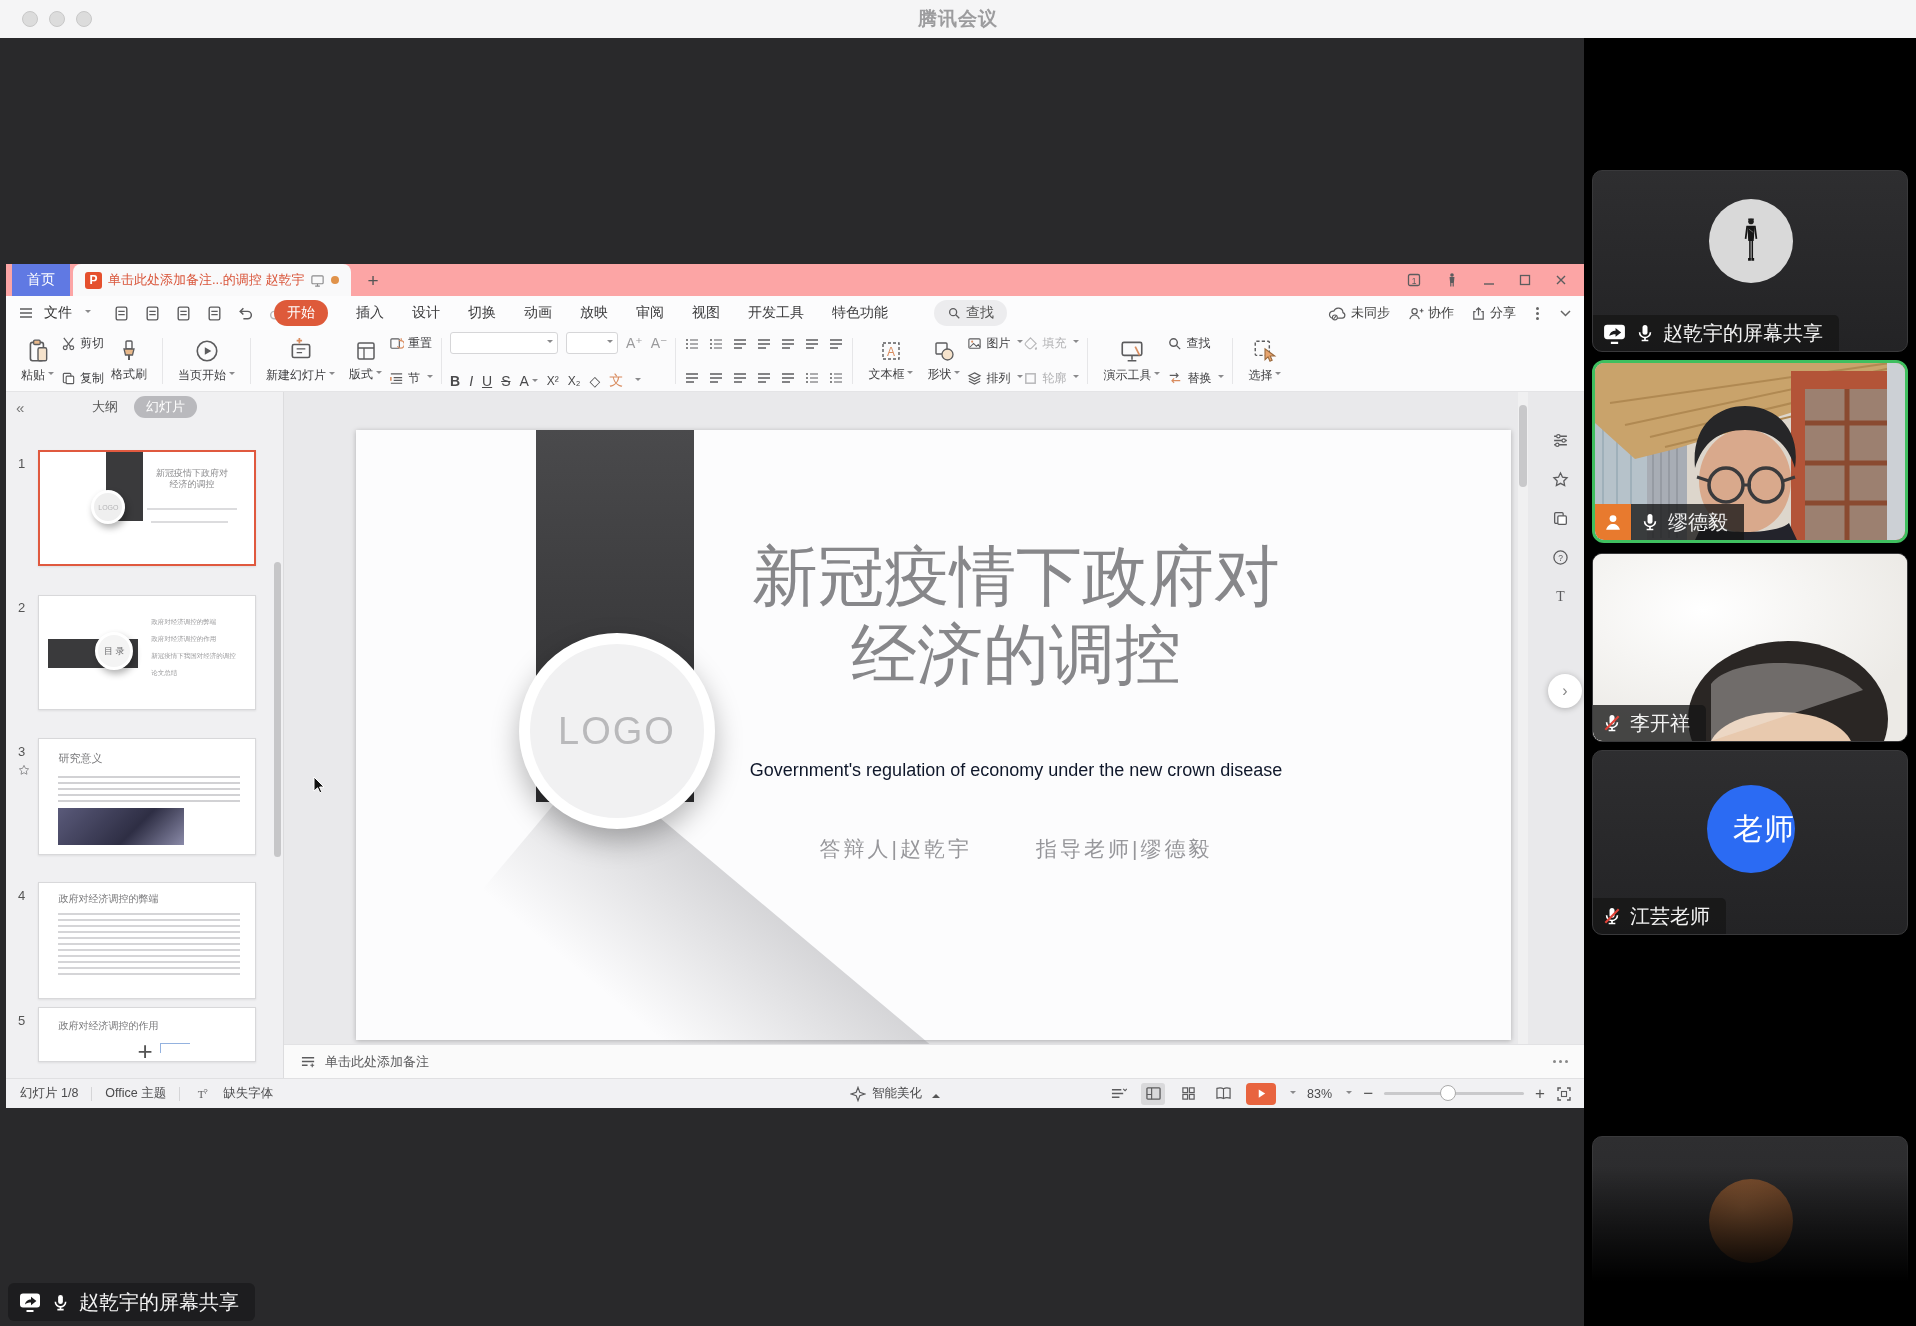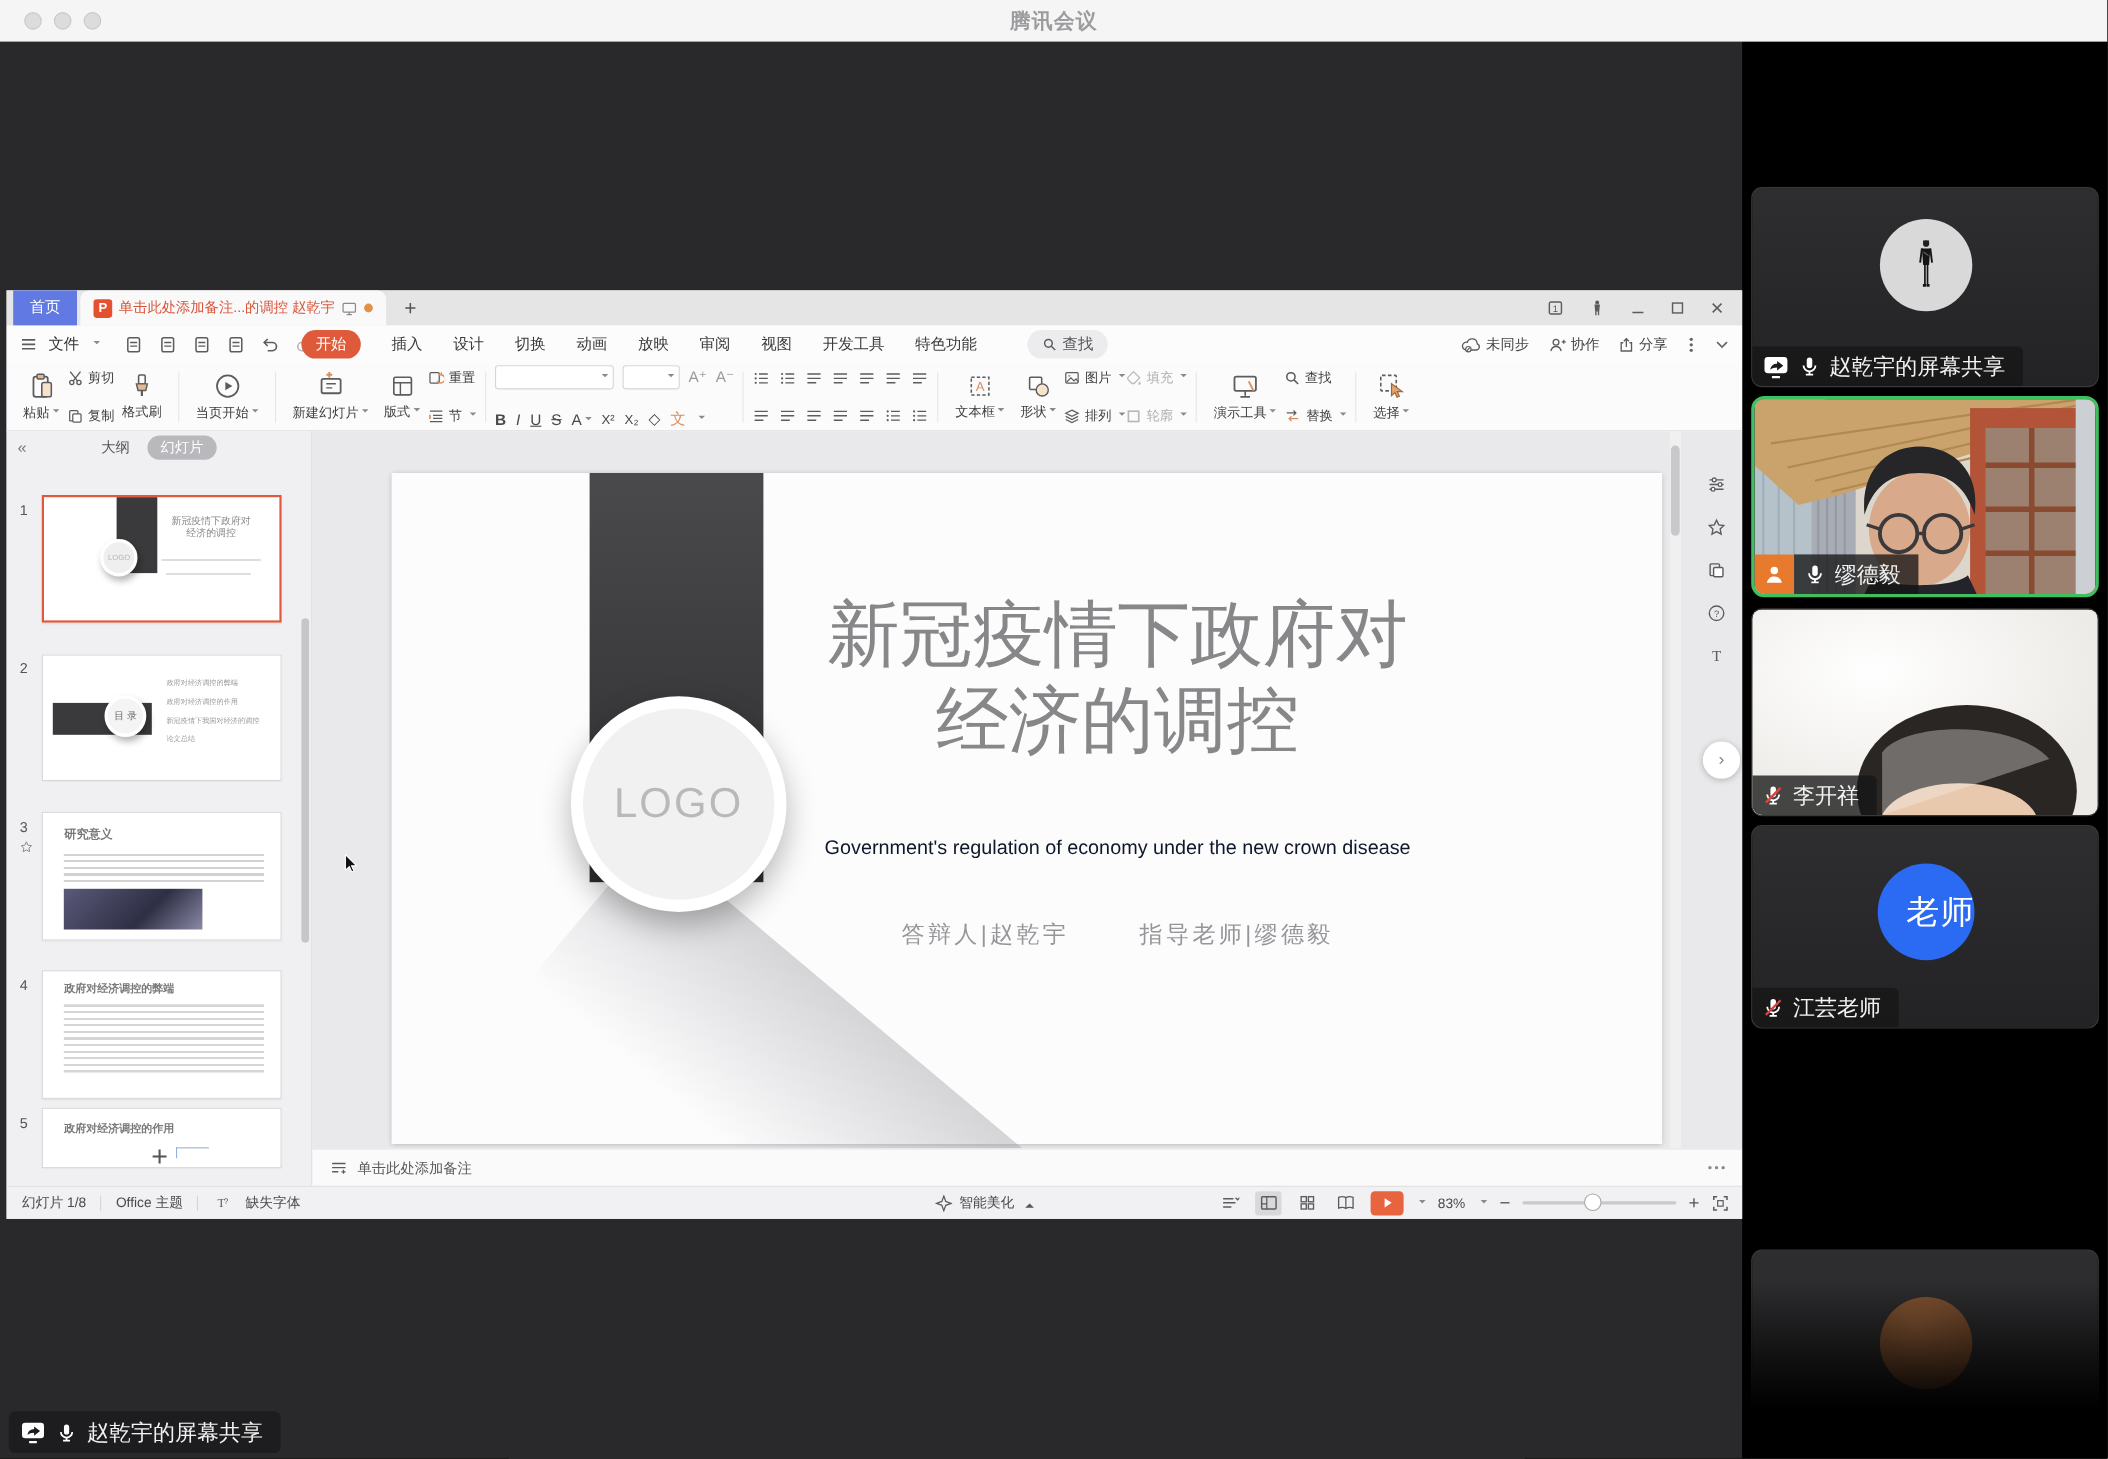--- a/index.html
+++ b/index.html
@@ -15,21 +15,21 @@
 
 .stage{position:absolute;left:0;top:38px;width:1584px;height:1288px;background:#29292b}
 
 
 .wps{position:absolute;left:6px;top:226px;width:1578px;height:844px;background:#fbfbfc;font-size:13px;color:#3c3c3e}
 .icn{display:inline-block;vertical-align:middle;color:#5c5c5e}
 .car{display:inline-block;width:0;height:0;border:3px solid transparent;border-top-color:#8a8a8c;margin-left:3px;vertical-align:middle}
 .carup{display:inline-block;width:0;height:0;border:4px solid transparent;border-bottom-color:#555;margin-left:4px;vertical-align:1px}
 
 
-.tabbar{position:absolute;left:0;top:0;width:100%;height:32px;background:#e5e5e5;display:flex;align-items:flex-end}
+.tabbar{position:absolute;left:0;top:0;width:100%;height:32px;background:#fca5a5;display:flex;align-items:flex-end}
 .home-btn{width:58px;height:32px;background:#6079e3;color:#fff;font-size:14px;display:flex;align-items:center;justify-content:center;margin-left:6px}
 .doctab{height:32px;background:#f9f9fa;border-radius:8px 8px 0 0;display:flex;align-items:center;gap:6px;padding:0 12px;margin-left:3px}
 .plogo{width:17px;height:17px;border-radius:3px;background:#e5502e;color:#fff;font-size:12px;font-weight:700;display:flex;align-items:center;justify-content:center}
 .doctab .t{color:#d9553a;font-size:13px;white-space:nowrap}
 .dot-mod{width:8px;height:8px;border-radius:50%;background:#e0924a}
 .tab-plus{margin-left:16px;font-size:19px;color:#555;line-height:30px}
 .winctl{position:absolute;right:0;top:0;height:32px;display:flex;align-items:center;gap:22px;padding-right:16px}
 
 
 .menubar{position:absolute;left:0;top:32px;width:100%;height:34px;background:#fcfcfd;display:flex;align-items:center}
@@ -61,21 +61,21 @@
 
 .slidepanel{position:absolute;left:0;top:128px;width:278px;height:686px;background:#f0f0f2;border-right:1px solid #dcdcde}
 .panelhead{height:30px;display:flex;align-items:center;justify-content:center;gap:16px;font-size:13px;color:#555;position:relative}
 .ph-coll{position:absolute;left:10px;font-size:15px;color:#777}
 .pill-gray{background:#b9b9bd;color:#fff;border-radius:12px;padding:2px 12px}
 .thumb{position:absolute;left:32px;width:218px;background:#fff;border:1px solid #d8d8da;box-shadow:0 1px 2px rgba(0,0,0,.08)}
 .thumb.sel{border:2px solid #e0593f}
 .tnum{position:absolute;left:12px;font-size:13px;color:#555}
 .tstar{position:absolute;left:12px;color:#8a8a8c}
 .txtlines{background:repeating-linear-gradient(#b9b9bd 0 2px,transparent 2px 6px)}
-.mini-title{font-size:9px;color:#7a7a7c;font-weight:700}
+.mini-title{font-size:9px;color:#7a7a7c;font-weight:400}
 .plus-slide{position:absolute;left:0;width:278px;text-align:center;font-size:26px;color:#555}
 .pscroll{position:absolute;right:2px;top:170px;width:7px;height:295px;border-radius:4px;background:#c6c6c8}
 
 
 .canvas{position:absolute;left:278px;top:128px;width:1300px;height:652px;background:#e9e9eb;overflow:hidden}
 .slide{position:absolute;left:72px;top:38px;width:1155px;height:610px;background:#fcfcfd;box-shadow:0 1px 5px rgba(0,0,0,.25)}
 .banner{position:absolute;left:180px;top:0;width:158px;height:372px;background:linear-gradient(180deg,#4a4a4c,#2e2e30)}
 .sshadow{position:absolute;left:235px;top:330px;width:560px;height:170px;background:linear-gradient(180deg,rgba(150,150,155,.38),rgba(150,150,155,0));transform:rotate(40deg);transform-origin:0 0}
 .logo-circle{position:absolute;left:163px;top:203px;width:196px;height:196px;border-radius:50%;background:#f1f1f2;border:11px solid #fff;box-shadow:0 12px 28px rgba(0,0,0,.28);display:flex;align-items:center;justify-content:center}
 .logo-circle span{font-size:38px;color:#b9b9bb;letter-spacing:2px}

